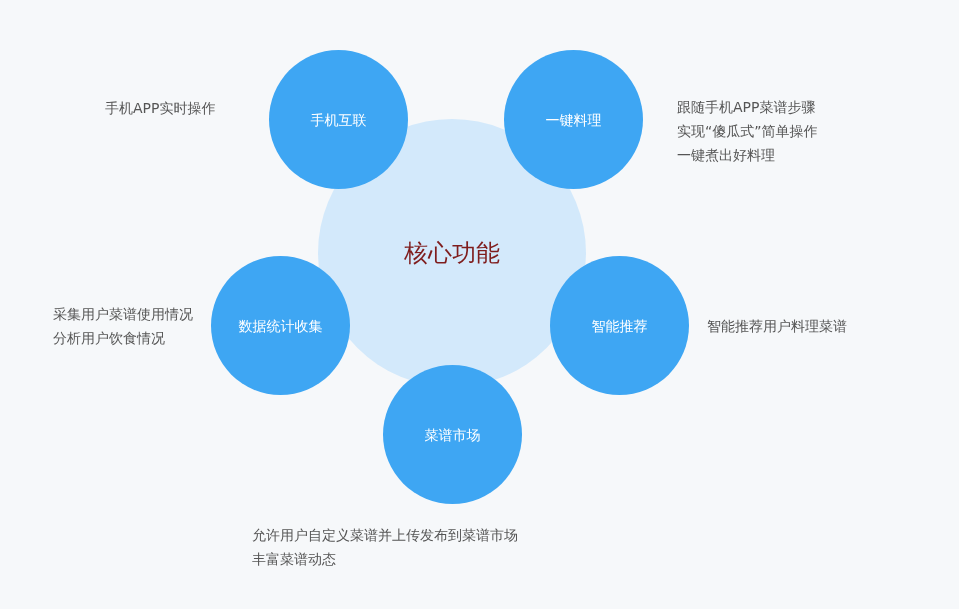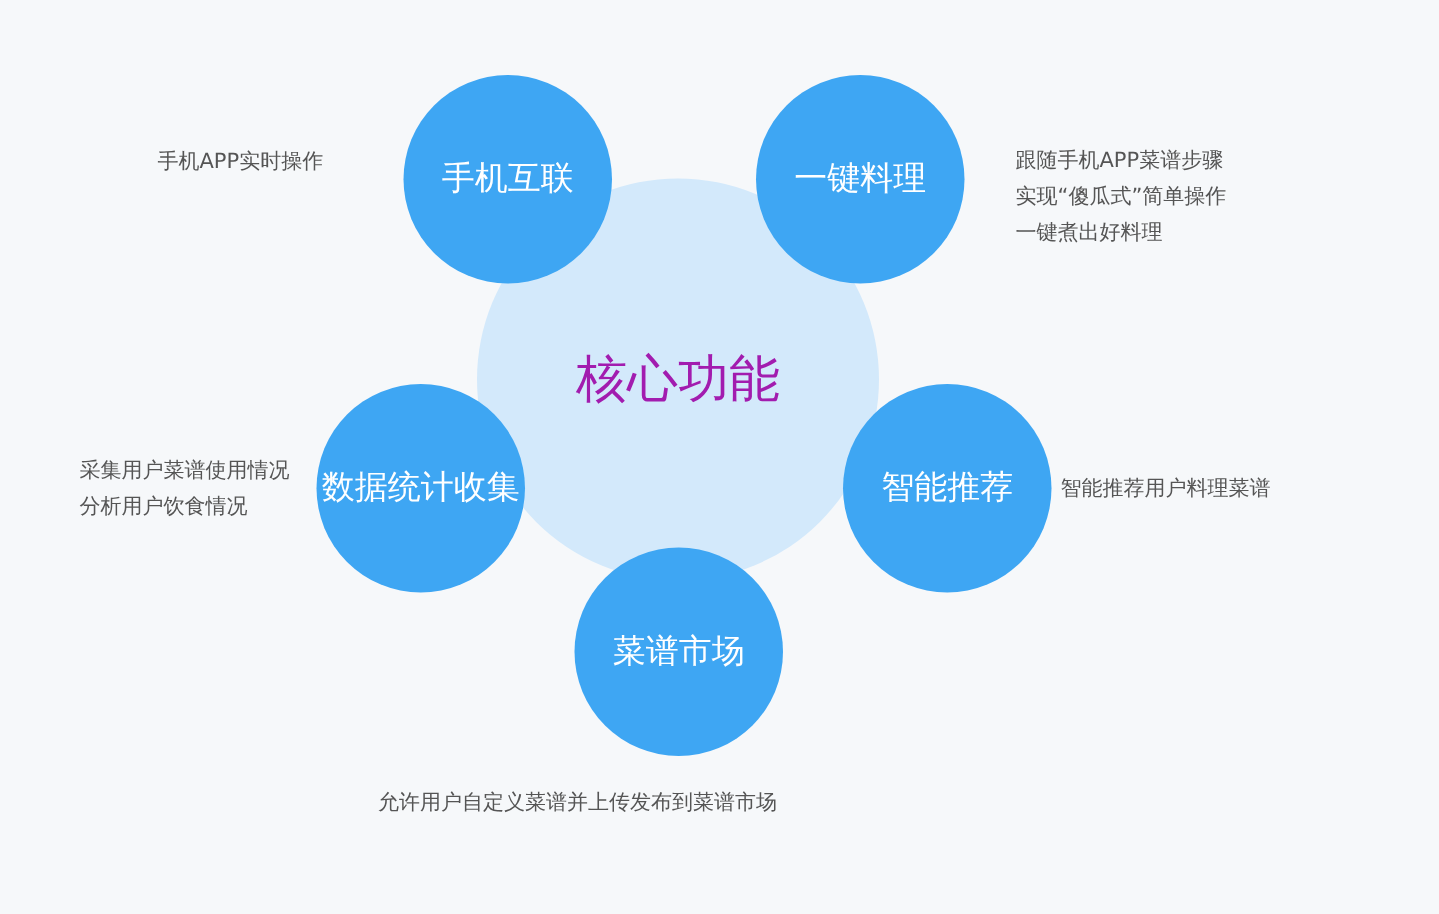--- a/index.html
+++ b/index.html
@@ -9,25 +9,25 @@
     font-family: "DejaVu Sans", "Liberation Sans", sans-serif;
     position: relative;
   }
   .circle {
     position: absolute; border-radius: 50%;
     display: flex; align-items: center; justify-content: center;
     text-align: center;
   }
   .core {
     left: 318px; top: 119px; width: 268px; height: 268px;
-    background: #d3e9fb; color: #a21caf; font-size: 34px;
+    background: #d3e9fb; color: #7f1d1d; font-size: 24px;
   }
   .sat {
     width: 139px; height: 139px; background: #3ea6f3;
-    color: #ffffff; font-size: 22px; line-height: 32px;
+    color: #ffffff; font-size: 14px; line-height: 32px;
   }
   .desc {
     position: absolute; color: #555555; font-size: 14px; line-height: 24px;
     white-space: nowrap;
   }
   .desc div { display: block; }
 </style>
 </head>
 <body>
 
@@ -53,25 +53,26 @@
 
 <div class="circle sat" style="left:211px; top:256px; flex-direction:row;">
   <span>数据统计</span>
   <span>收集</span>
 </div>
 <div class="desc" style="left:13px; top:302px;margin-left:40px;">
   <div>采集用户菜谱使用情况</div>
   <div>分析用户饮食情况</div>
 </div>
 
-<div class="circle sat" style="left:562px; top:256px;text-align:right;">
+<div class="circle sat" style="left:550px; top:256px;text-align:right;">
   <span>智能推荐</span>
 </div>
 <div class="desc" style="left:707px; top:314px;">
   <div>智能推荐用户料理菜谱</div>
 </div>
 
 <div class="circle sat" style="left:383px; top:365px;">
   <span>菜谱市场</span>
 </div>
 <div class="desc" style="left:252px; top:523px; width:400px; text-align:left;">
   <div>允许用户自定义菜谱并上传发布到菜谱市场</div>
+  <div>丰富菜谱动态</div>
 </div>
 
 </body></html>

